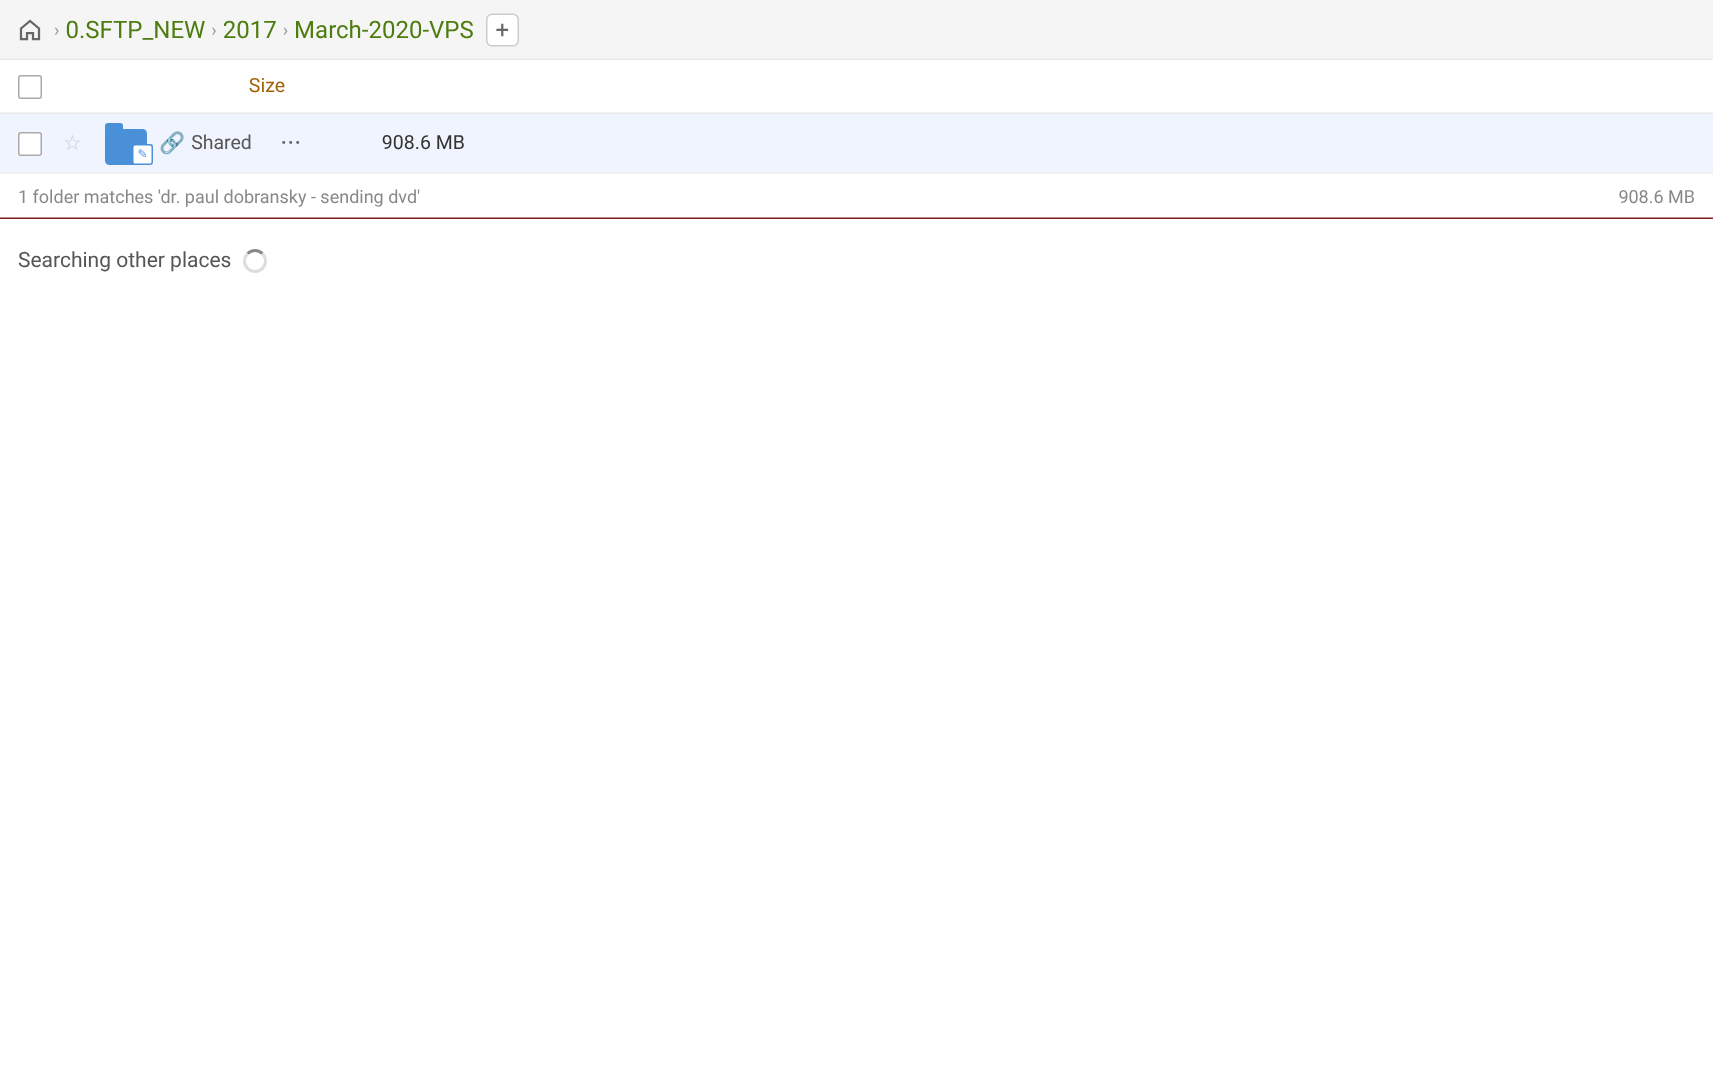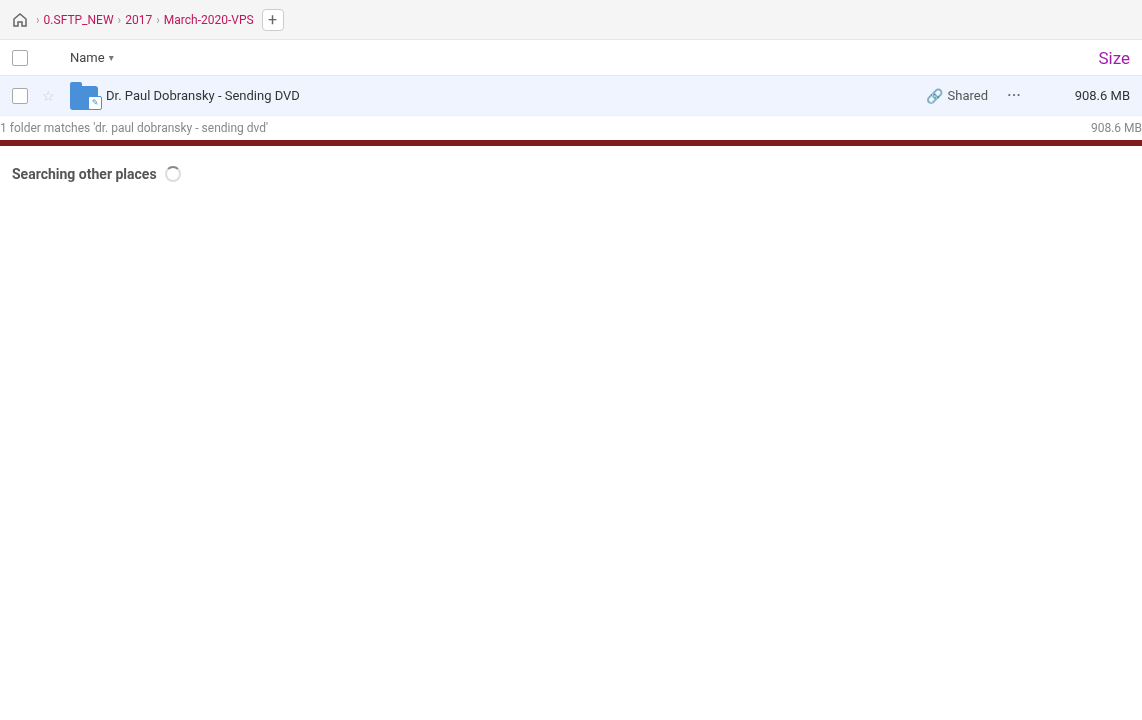--- a/index.html
+++ b/index.html
@@ -41,22 +41,22 @@
       height: 16px;
     }
 
     .breadcrumb-separator {
       color: #999;
       margin: 0 4px;
       font-size: 12px;
     }
 
     .breadcrumb-item {
-      color: #be185d;
-      font-size: 12px;
+      color: #4d7c0f;
+      font-size: 16px;
       cursor: pointer;
     }
 
     .breadcrumb-add {
       display: flex;
       align-items: center;
       justify-content: center;
       width: 22px;
       height: 22px;
       border: 1px solid #ccc;
@@ -98,22 +98,22 @@
     }
 
     .col-name-chevron {
       font-size: 10px;
       color: #777;
     }
 
     .col-size {
       width: 120px;
       text-align: right;
-      font-size: 17px;
-      color: #a21caf;
+      font-size: 13px;
+      color: #a16207;
     }
 
     
     .file-row {
       display: flex;
       align-items: center;
       padding: 0 12px;
       height: 40px;
       border-bottom: 1px solid #f0f0f0;
       background: #f0f4ff;
@@ -210,42 +210,41 @@
       text-align: right;
       font-size: 13px;
       color: #333;
     }
 
     
     .status-bar {
       display: flex;
       align-items: center;
       justify-content: space-between;
-      padding: 6px 0;
+      padding: 6px 12px;
       height: 30px;
-      border-bottom: 6px solid #7f1d1d;
+      border-bottom: 1px solid #7f1d1d;
     }
 
     .status-text {
       font-size: 12px;
       color: #888;
     }
 
     .status-size {
       font-size: 12px;
       color: #888;
     }
 
     
     .searching-section {
       padding: 20px 12px;
       display: flex;
       align-items: center;
       gap: 8px;
-      font-weight: bold;
     }
 
     .searching-label {
       font-size: 14px;
       color: #555;
     }
 
     .searching-spinner {
       width: 16px;
       height: 16px;
@@ -295,42 +294,37 @@
   <span class="breadcrumb-separator">›</span>
   <span class="breadcrumb-item">March-2020-VPS</span>
   <div class="breadcrumb-add">+</div>
 </div>
 
 <div class="column-header">
   <div class="col-checkbox">
     <div class="checkbox"></div>
   </div>
   <div class="col-star"></div>
-  <div class="col-name">
-    <span>Name</span>
-    <span class="col-name-chevron">▾</span>
-  </div>
   <div class="col-size">Size</div>
 </div>
 
 <div class="file-row">
   <div class="col-checkbox">
     <div class="checkbox"></div>
   </div>
   <div class="col-star">
     <span class="star-icon">☆</span>
   </div>
   <div class="col-icon">
     <div class="folder-icon-wrapper">
       <div class="folder-icon-tab"></div>
       <div class="folder-icon-bg"></div>
       <div class="folder-edit-badge">✎</div>
     </div>
   </div>
-  <div class="file-name">Dr. Paul Dobransky - Sending DVD</div>
   <div class="file-shared">
     <span class="link-icon">🔗</span>
     <span>Shared</span>
   </div>
   <div class="file-more">
     <span>···</span>
   </div>
   <div class="file-size">908.6 MB</div>
 </div>
 

